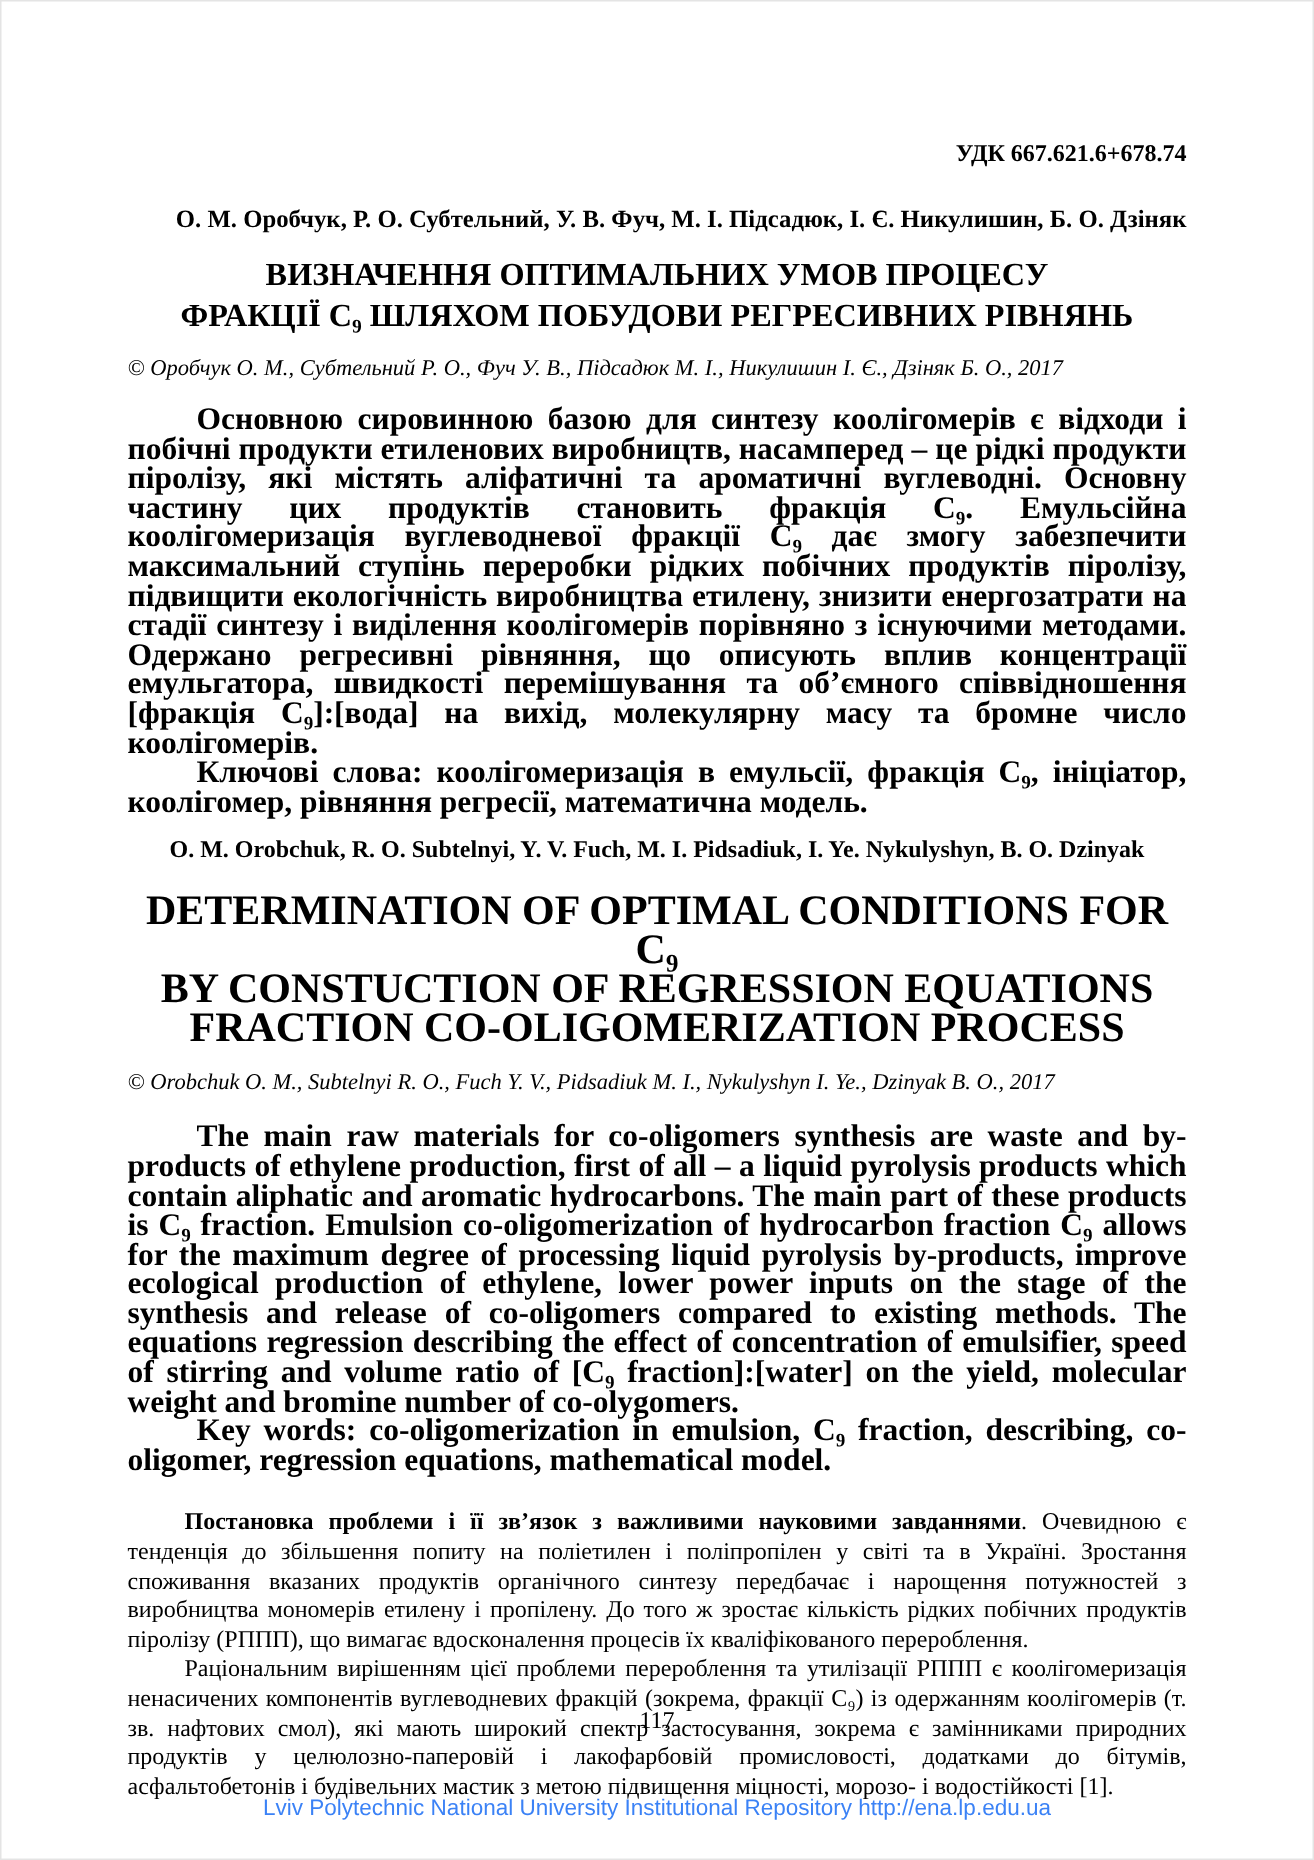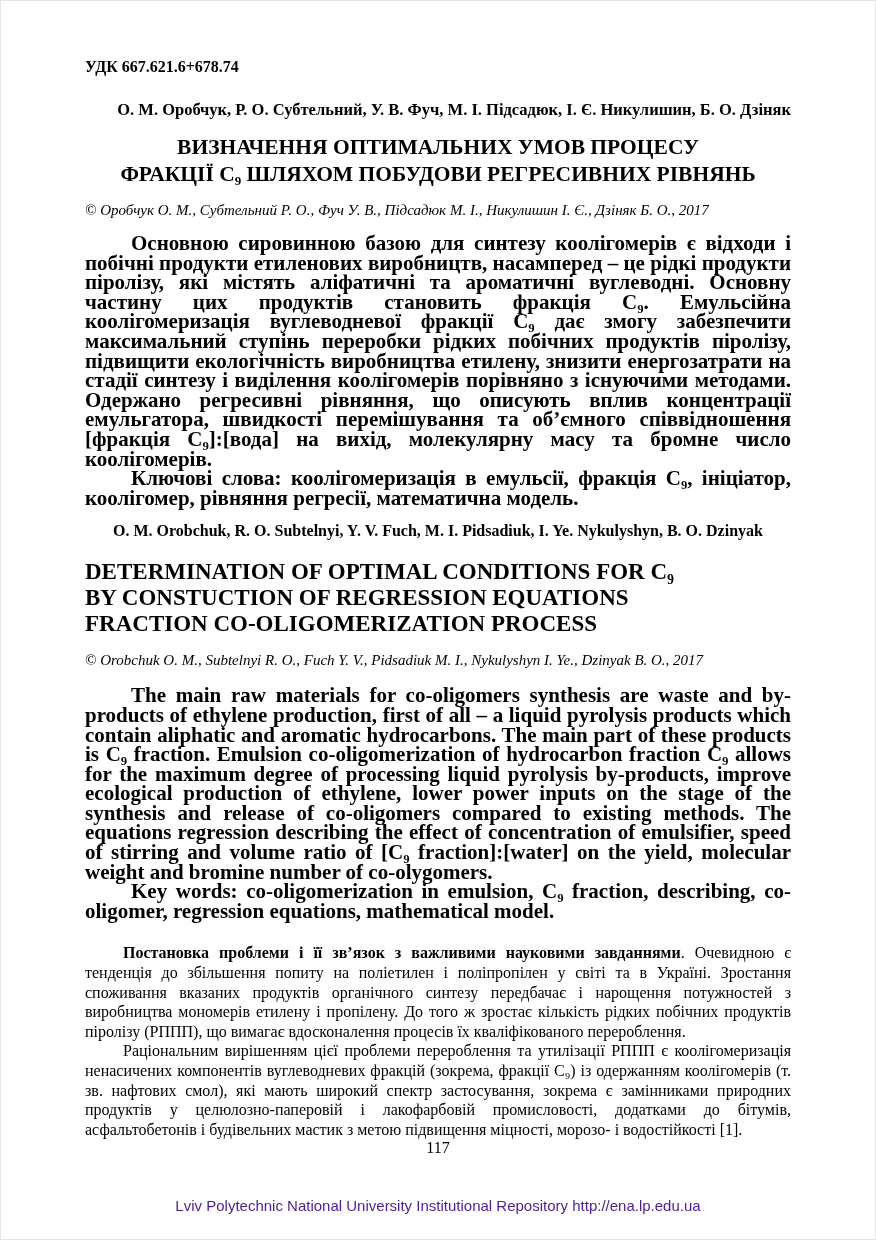--- a/index.html
+++ b/index.html
@@ -10,22 +10,22 @@
     height: 1240px;
     background: #ffffff;
     border: 1px solid #e4e4e4;
     font-family: "Liberation Serif", "DejaVu Serif", serif;
     color: #000000;
     overflow: hidden;
   }
   .content { padding: 0 84px; }
 
   .udc {
-    padding-top: 56px;
-    text-align: left;
+    padding-top: 92px;
+    text-align: right;
     font-weight: bold;
     font-size: 16px;
     line-height: 19px;
   }
   .authors-ua {
     margin-top: 24px;
     text-align: right;
     font-weight: bold;
     font-size: 16.5px;
     line-height: 20px;
@@ -59,22 +59,23 @@
   .abstract p { text-indent: 46px; }
   .authors-en {
     margin-top: 13px;
     text-align: center;
     font-weight: bold;
     font-size: 16px;
     line-height: 20px;
   }
   .title-en {
     margin-top: 18px;
+    text-align: center;
     font-weight: bold;
-    font-size: 23px;
+    font-size: 28px;
     line-height: 26px;
   }
   .copyright-en { margin-top: 14px; }
   .abstract-en { margin-top: 16px; }
   .body-text {
     margin-top: 22px;
     font-size: 16px;
     line-height: 19.6px;
     text-align: justify;
   }
@@ -88,21 +89,21 @@
     font-size: 16px;
   }
   .repo-footer {
     position: absolute;
     top: 1196px;
     left: 0;
     width: 100%;
     text-align: center;
     font-family: "Liberation Sans", "DejaVu Sans", sans-serif;
     font-size: 15px;
-    color: #4c1d95;
+    color: #3b82f6;
   }
 </style>
 </head>
 <body>
 
 <div class="page">
   <div class="content">
 
     <div class="udc">УДК 667.621.6+678.74</div>
 

